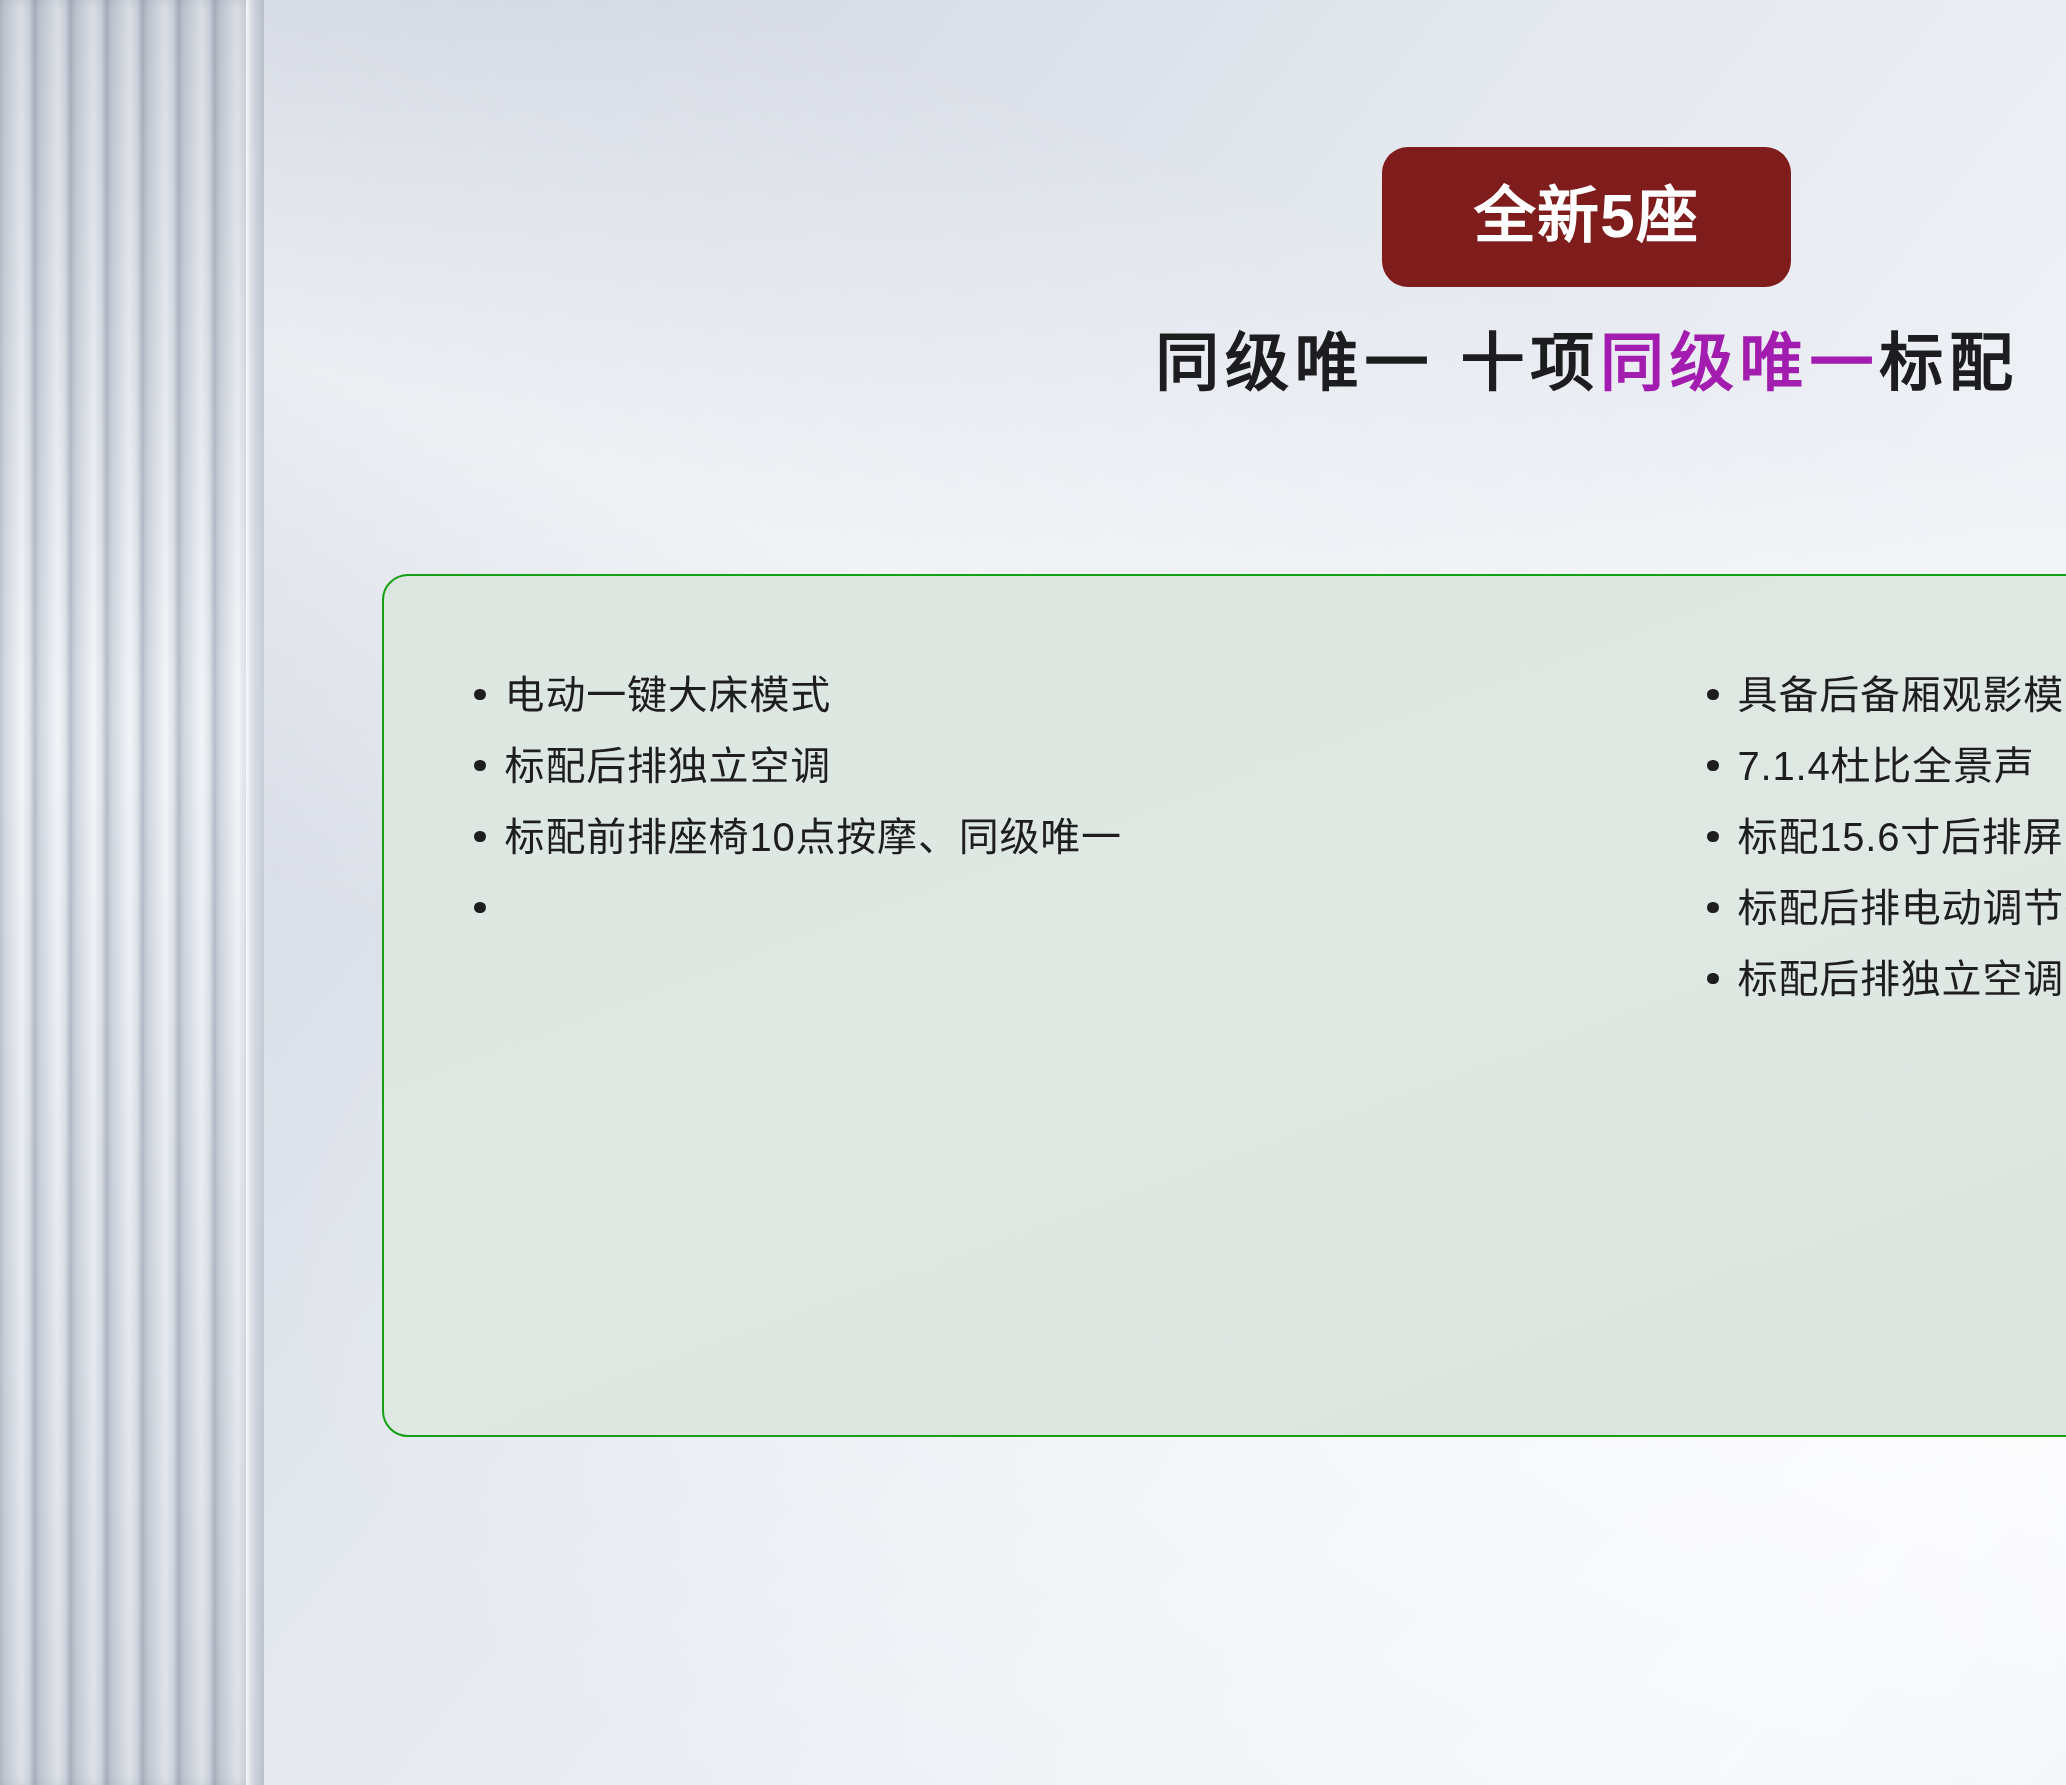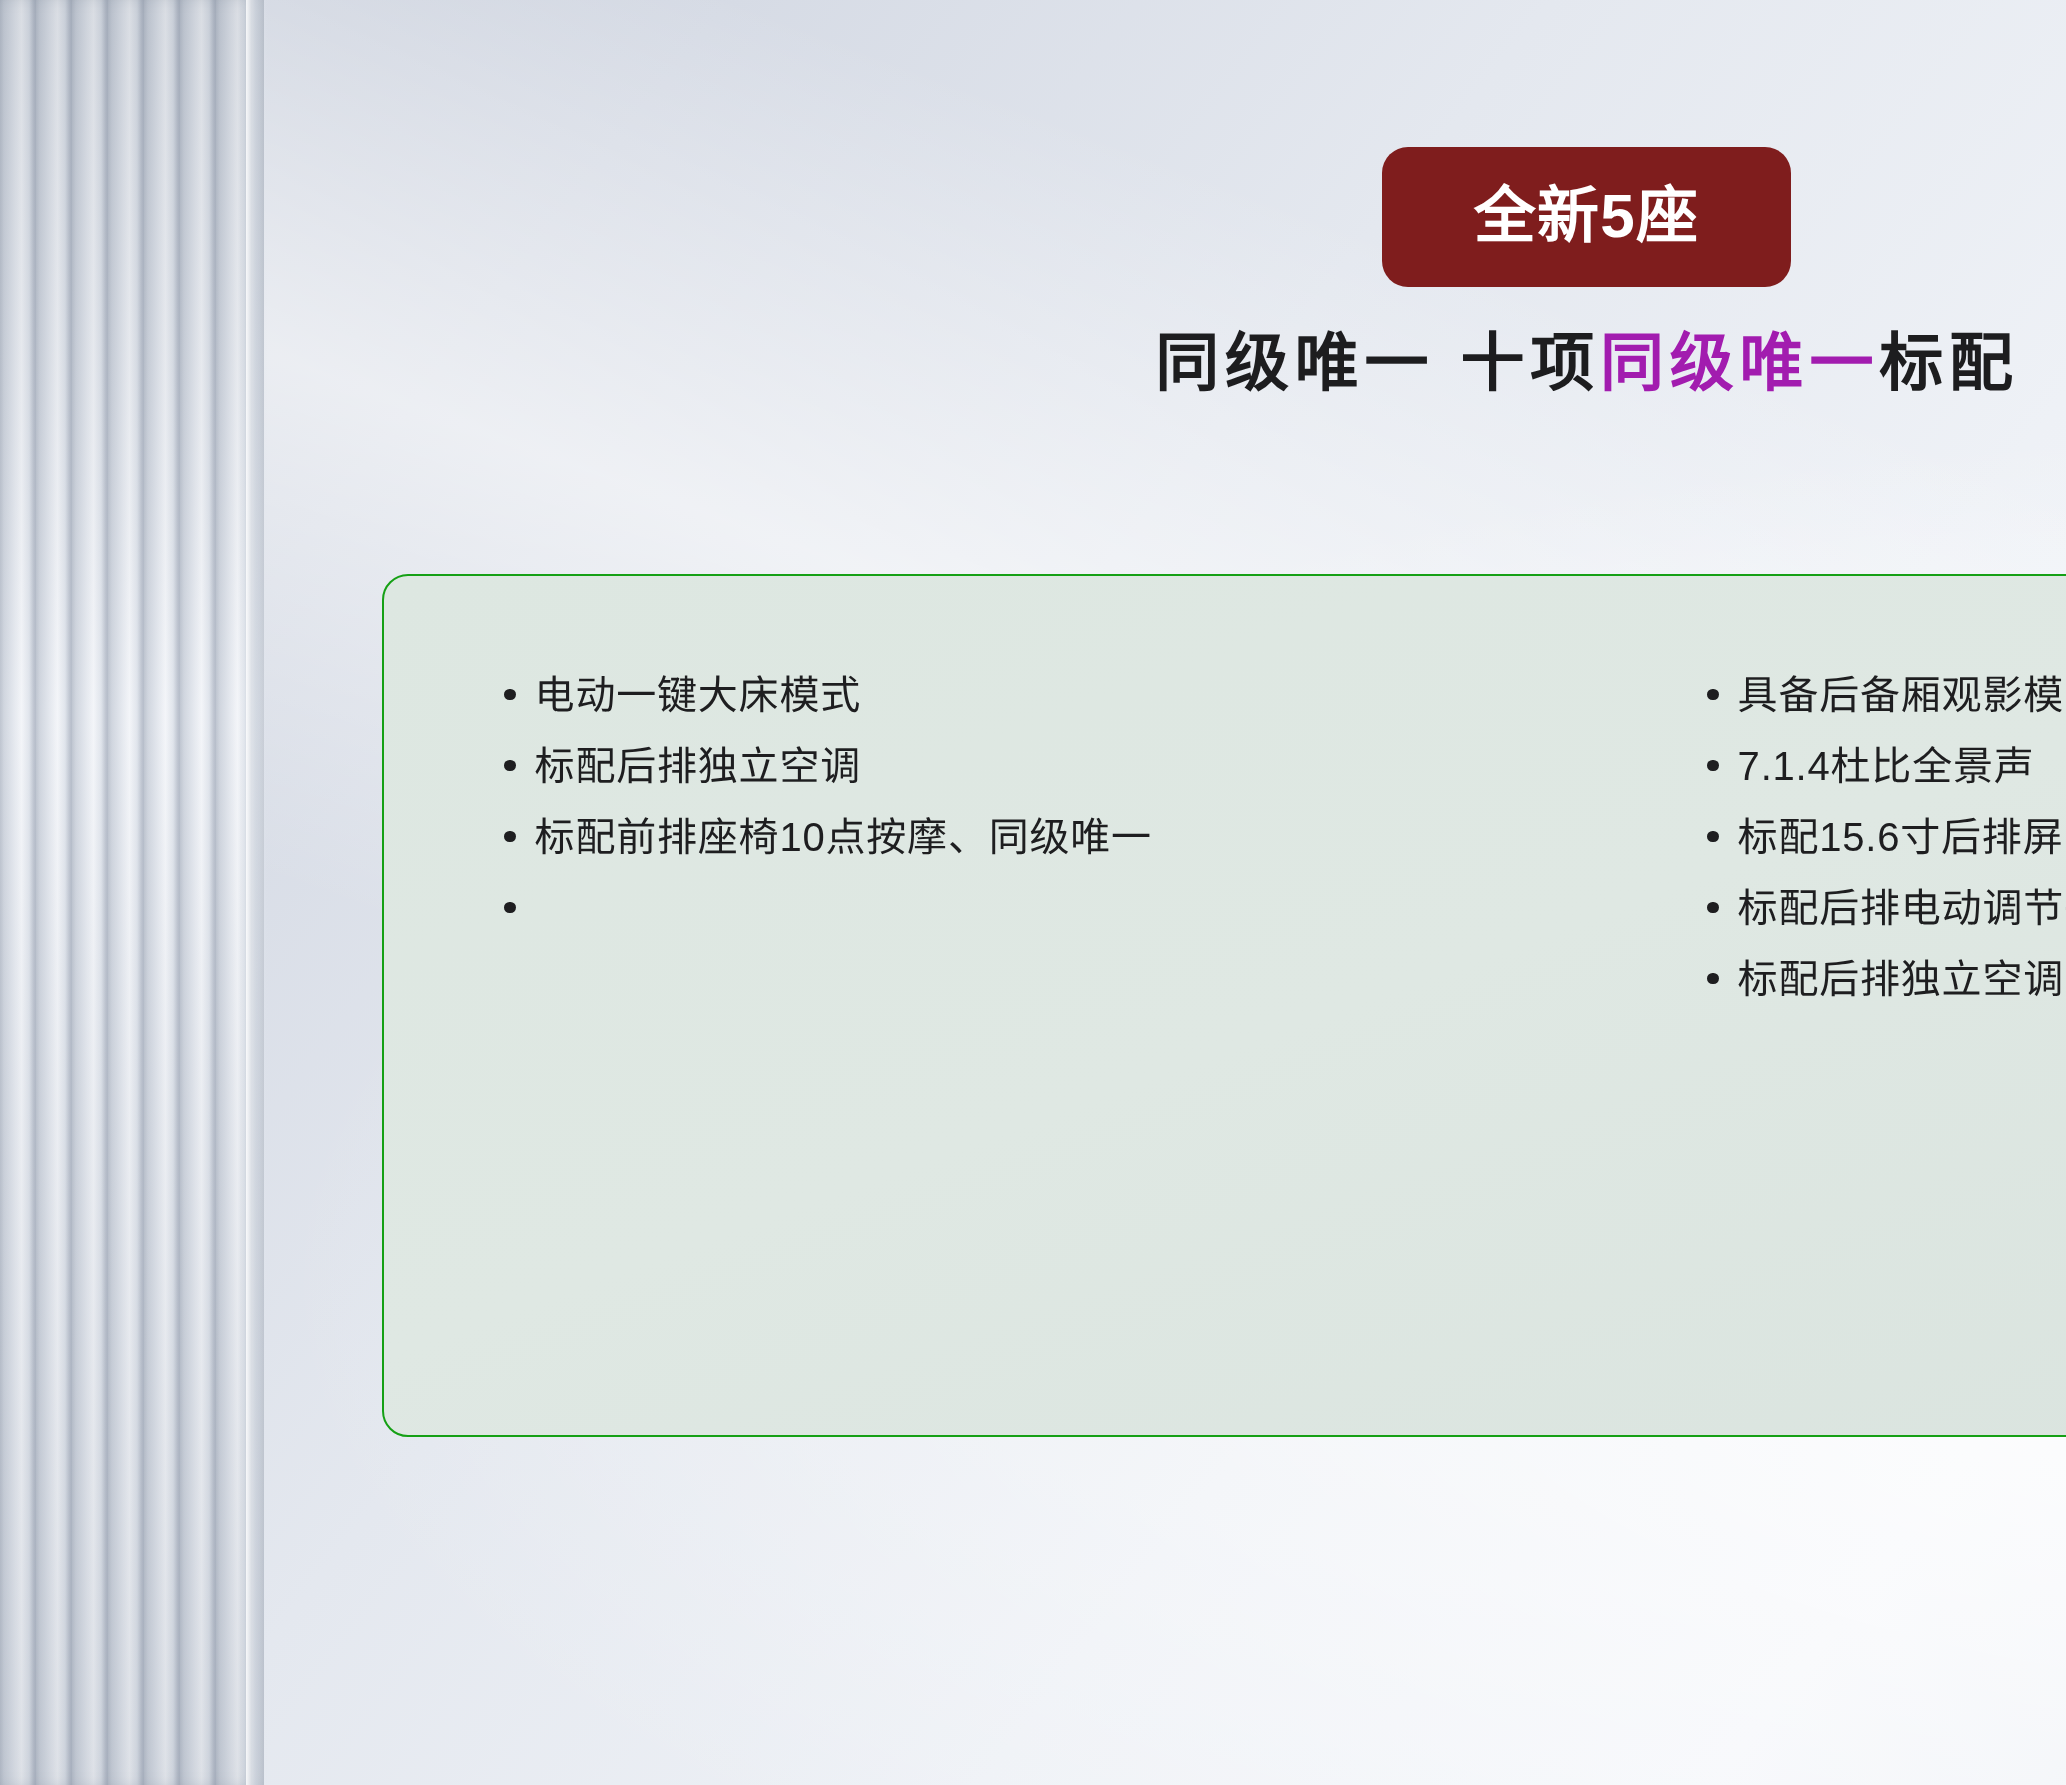--- a/index.html
+++ b/index.html
@@ -75,21 +75,21 @@
     box-sizing:border-box;
     border:2.9px solid #15a015;
     border-radius:26px;
     background:linear-gradient(160deg,#dde7e1 0%,#dfe8e3 45%,#d9e3de 100%);
   }
   .cols{
     position:absolute;inset:0;
     display:flex;
   }
   .col{position:relative;}
-  .col-left{width:1182px;padding-left:120px;box-sizing:border-box;}
+  .col-left{width:1182px;padding-left:90px;box-sizing:border-box;}
   .col-right{width:1226px;padding-left:143px;box-sizing:border-box;}
 
   .feature-list{list-style:none;margin:0;padding:0;}
   .feature-item{
     display:flex;align-items:center;
     height:71px;
     font-size:40px;font-weight:500;line-height:1;
     color:#1e1e20;
     letter-spacing:0.8px;
     white-space:nowrap;

